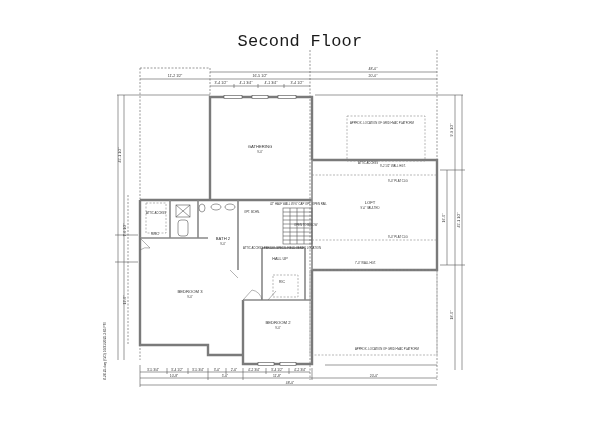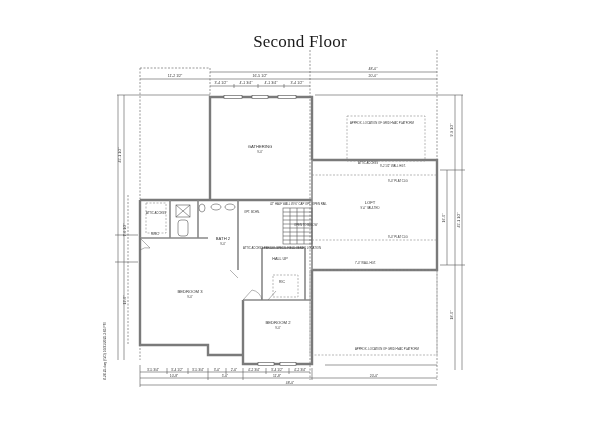--- a/index.html
+++ b/index.html
@@ -1,17 +1,17 @@
 <!DOCTYPE html>
 <html><head>
 <meta charset="utf-8">
 <style>
   html, body { margin: 0; padding: 0; background: #ffffff; }
   body { width: 600px; height: 424px; position: relative; overflow: hidden; font-family: "Liberation Sans", sans-serif; }
-  .title { position: absolute; left: 0; width: 600px; top: 32px; text-align: center; font-size: 17px; color: #1a1a1a; font-family: Liberation Serif, serif; letter-spacing: 0.2px; }
+  .title { position: absolute; left: 0; width: 600px; top: 32px; text-align: center; font-size: 17px; color: #1a1a1a; font-family: Liberation Mono, monospace; letter-spacing: 0.2px; }
   svg.plan { position: absolute; left: 0; top: 0; }
   .lbl { font-family: "Liberation Sans", sans-serif; fill: #333; }
 </style>
 </head>
 <body>
 
 <div class="title">Second Floor</div>
 
 <svg class="plan" width="600" height="424" viewBox="0 0 600 424">
   <defs>

